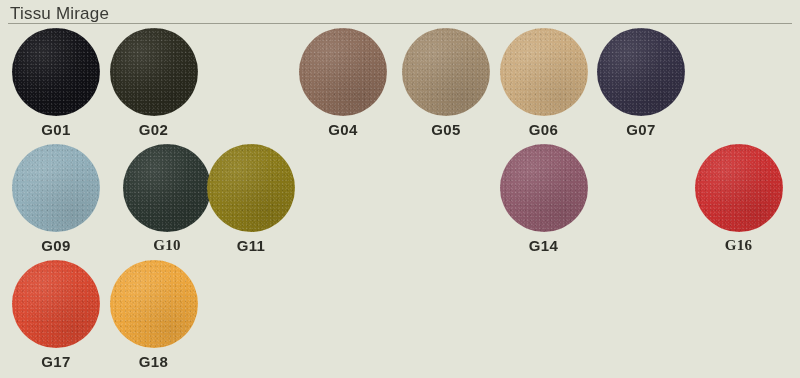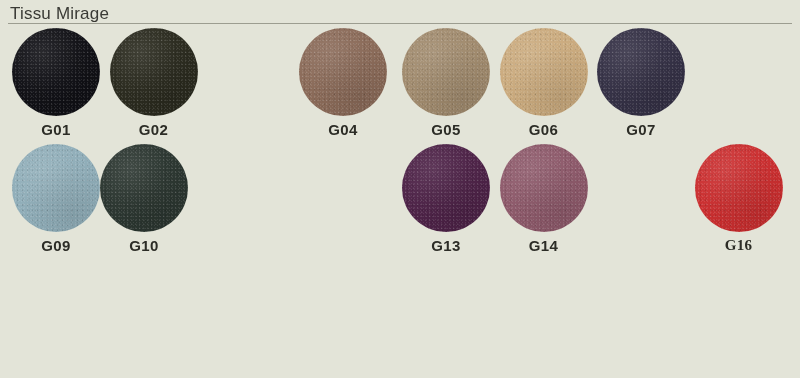--- a/index.html
+++ b/index.html
@@ -187,40 +187,54 @@
           <div class="swatch-label">G07</div>
         </div>
       </div>
       <div class="swatch-row">
         <div class="swatch-cell" style="left: 7px;">
           <div class="swatch-disc-wrap">
             <div class="swatch-disc" title="#90aeb9" style="background-color: rgb(144, 174, 185);"></div>
           </div>
           <div class="swatch-label">G09</div>
         </div>
-        <div class="swatch-cell" style="left: 95px;">
+        <div class="swatch-cell" style="left: 118px; font-family: Liberation Serif, serif;">
           <div class="swatch-disc-wrap">
             <div class="swatch-disc" title="#2c3731" style="background-color: rgb(44, 55, 49);"></div>
           </div>
           <div class="swatch-label">G10</div>
         </div>
-        <div class="swatch-cell" style="left: 397px;">
-          <div class="swatch-disc-wrap">
-            <div class="swatch-disc" title="#4e2348" style="background-color: rgb(78, 35, 72);"></div>
-          </div>
-          <div class="swatch-label">G13</div>
+        <div class="swatch-cell" style="left: 202px;">
+          <div class="swatch-disc-wrap">
+            <div class="swatch-disc" title="#8a7a18" style="background-color: rgb(138, 122, 24);"></div>
+          </div>
+          <div class="swatch-label">G11</div>
         </div>
         <div class="swatch-cell" style="left: 494.5px;">
           <div class="swatch-disc-wrap">
             <div class="swatch-disc" title="#8e5a6b" style="background-color: rgb(142, 90, 107);"></div>
           </div>
           <div class="swatch-label">G14</div>
         </div>
         <div class="swatch-cell" style="left: 689.5px; font-family: Liberation Serif, serif;">
           <div class="swatch-disc-wrap">
             <div class="swatch-disc" title="#cb2f30" style="background-color: rgb(203, 47, 48);"></div>
           </div>
           <div class="swatch-label">G16</div>
+        </div>
+      </div>
+      <div class="swatch-row">
+        <div class="swatch-cell" style="left: 7px;">
+          <div class="swatch-disc-wrap">
+            <div class="swatch-disc" title="#d9472f" style="background-color: rgb(217, 71, 47);"></div>
+          </div>
+          <div class="swatch-label">G17</div>
+        </div>
+        <div class="swatch-cell" style="left: 104.5px;">
+          <div class="swatch-disc-wrap">
+            <div class="swatch-disc" title="#eda63c" style="background-color: rgb(237, 166, 60);"></div>
+          </div>
+          <div class="swatch-label">G18</div>
         </div>
       </div>
     </div>
 
 </div>
 
 </body></html>

